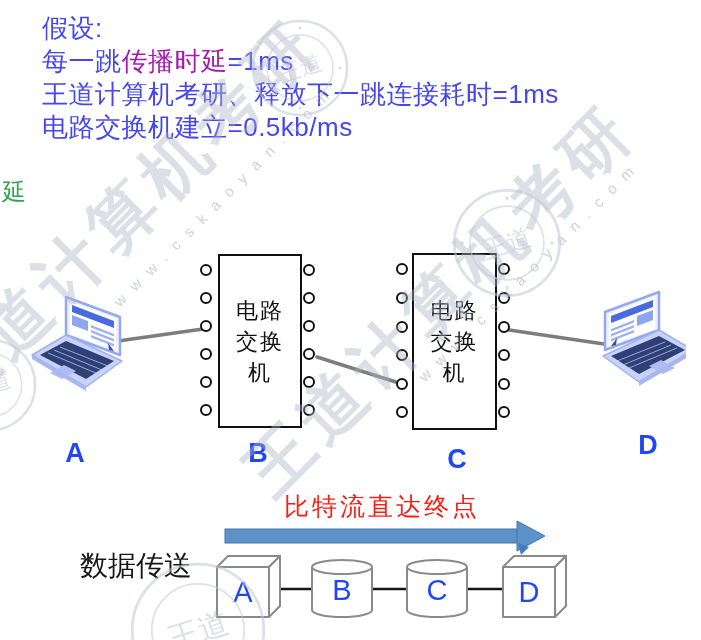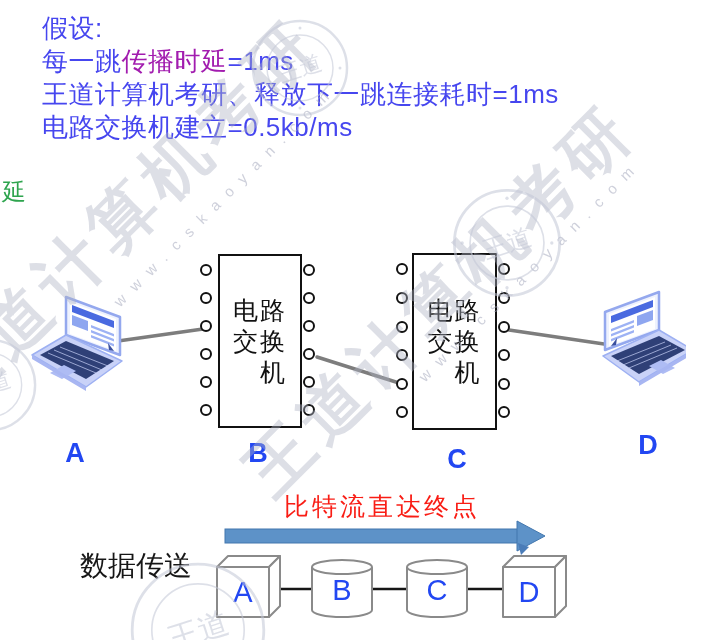--- a/index.html
+++ b/index.html
@@ -25,22 +25,22 @@
   }
 
   
   .switch-box {
     position:absolute; z-index:2; background:#ffffff;
     border:2px solid #111111;
     display:flex; align-items:center; justify-content:center;
   }
   .switch-label {
     font-family:"Liberation Serif", serif;
-    font-size:25px; line-height:31px; color:#111;
-    text-align:right; letter-spacing:2px;
+    font-size:22px; line-height:31px; color:#111;
+    text-align:center; letter-spacing:2px;
   }
   .port {
     position:absolute; width:12px; height:12px;
     border:2px solid #111; border-radius:50%;
     background:#fff; z-index:3;
   }
 
   
   .node-letter {
     position:absolute; z-index:4; width:34px; text-align:center;

